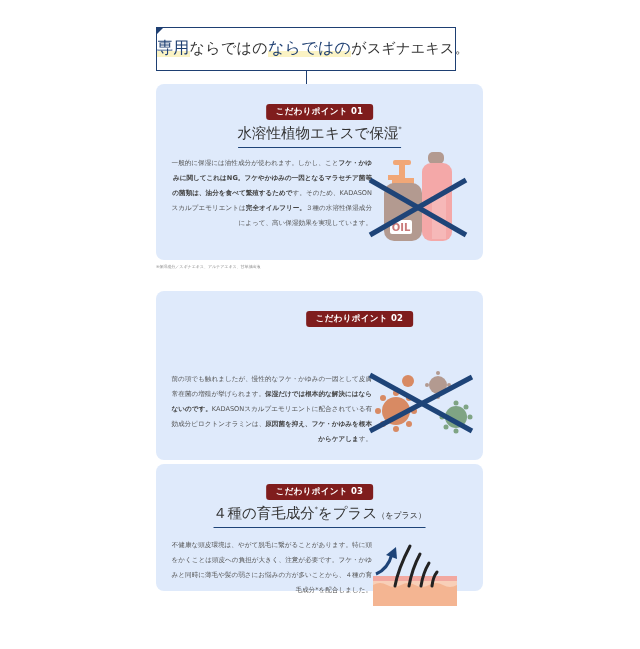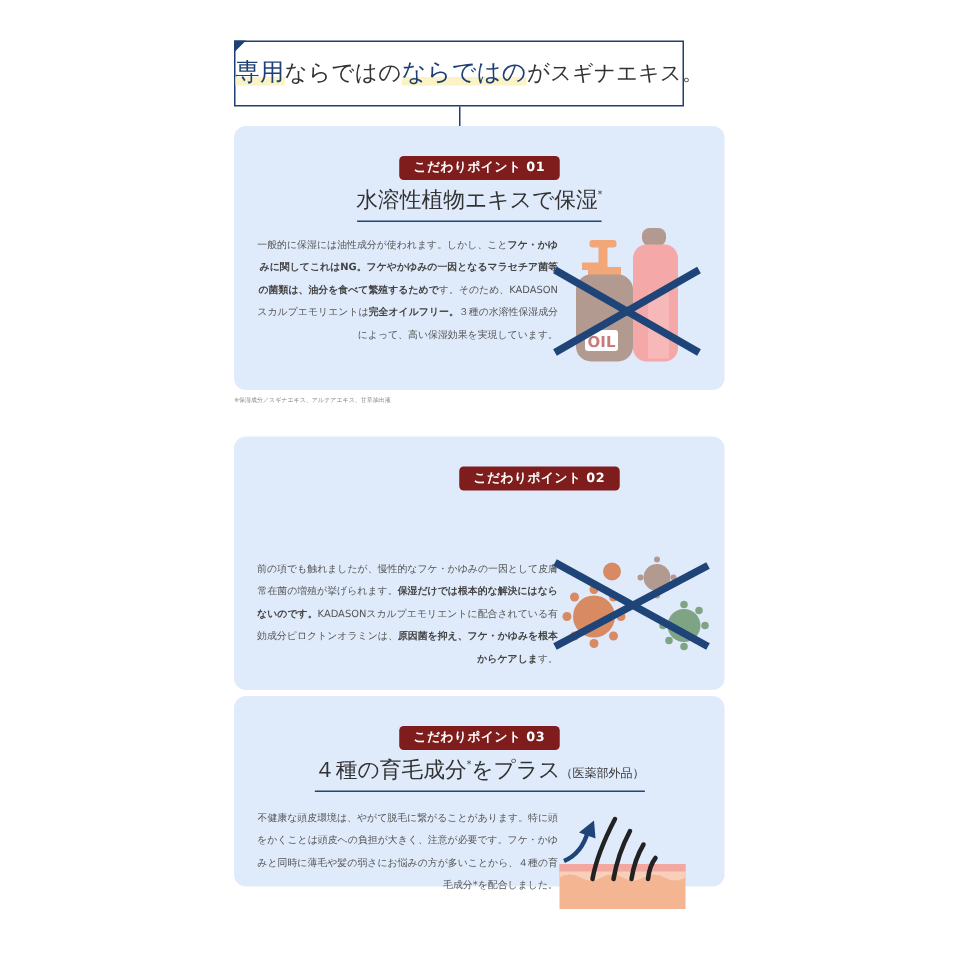--- a/index.html
+++ b/index.html
@@ -114,21 +114,21 @@
       <circle cx="100" cy="38" r="2.5"></circle>
         <circle cx="80" cy="58" r="2.5"></circle>
     </g>
     <line x1="4" y1="6" x2="106" y2="62" stroke="#1e4478" stroke-width="5"></line>
     <line x1="4" y1="62" x2="106" y2="8" stroke="#1e4478" stroke-width="5"></line>
   </svg>
 </div>
 
 <div class="card" style="top:464px;height:127px;">
   <div class="badge" style="top:20px;">こだわりポイント 03</div>
-  <div class="card-title" style="top:40px;"><span>４種の育毛成分</span><sup>*</sup><span>をプラス</span><span class="small">（医薬部外品）</span></div>
+  <div class="card-title" style="top:40px;"><span>４種の育毛成分</span><sup>*</sup><span>をプラス</span><span class="small">（をプラス）</span></div>
   <div class="body-text" style="top:74px;">
     <span>不健康な頭皮環境は、やがて脱毛に繋がることがあります。特に頭をかくことは頭皮への負担が大きく、注意が必要です。フケ・かゆみと同時に薄毛や髪の弱さにお悩みの方が多いことから、４種の育毛成分*を配合しました。</span>
   </div>
   <svg class="illus" style="left:214px;top:75px;" width="90" height="70" viewBox="0 0 90 70">
     <rect x="3" y="37" width="84" height="30" fill="#f4b592"></rect>
     <path d="M3 37 H87 V46 Q80 50 73 46 Q66 42 59 46 Q52 50 45 46 Q38 42 31 46 Q24 50 17 46 Q10 42 3 46 Z" fill="#f8cfb8"></path>
     <rect x="3" y="37" width="84" height="5" fill="#f2a8a0"></rect>
     <path d="M25 47 Q28 30 40 7" stroke="#222" stroke-width="3" fill="none" stroke-linecap="round"></path>
     <path d="M39 47 Q42 30 50 15" stroke="#222" stroke-width="3" fill="none" stroke-linecap="round"></path>
     <path d="M51 47 Q53 34 59 24" stroke="#222" stroke-width="3" fill="none" stroke-linecap="round"></path>

